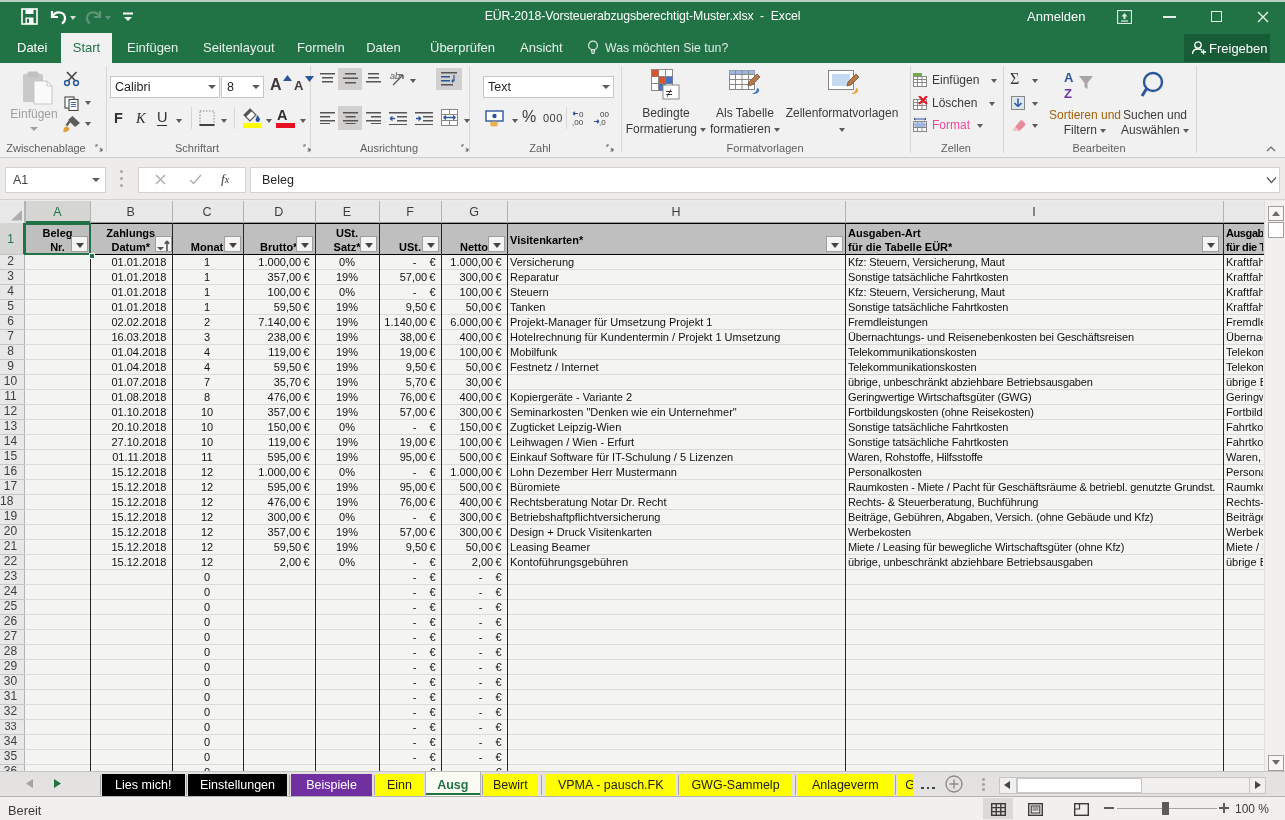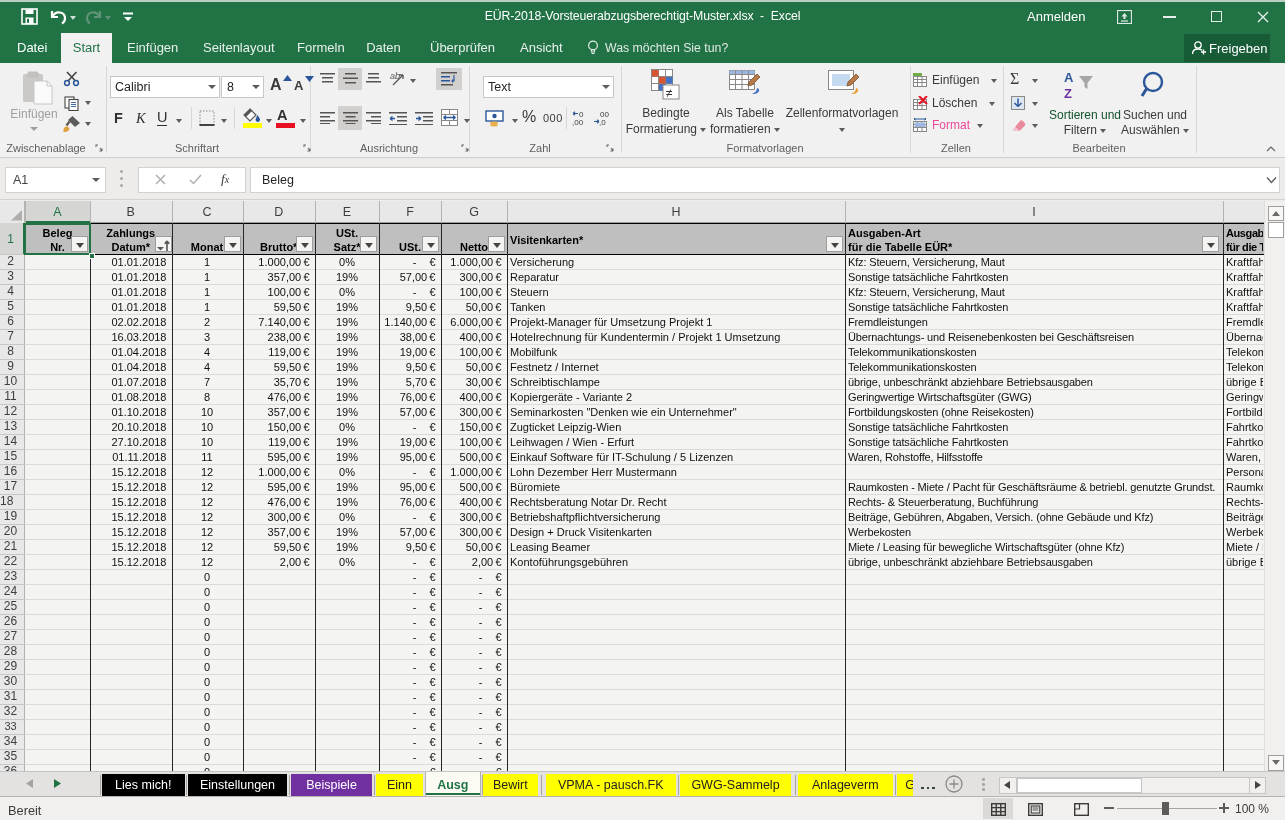--- a/index.html
+++ b/index.html
@@ -319,21 +319,21 @@
 <svg class="abs" style="left:1010px;top:118px" width="16" height="14" viewBox="0 0 16 14">
       <path d="M5 9 L10 3 A1.8 1.8 0 0 1 13 3 L15 5.5 A1.8 1.8 0 0 1 14.5 8 L9.5 13 Z" fill="#e88b9c"></path>
       <path d="M5 9 L9.5 13 L4 13 L2.5 11.5 Z" fill="#f3c2cb"></path>
     </svg>
 <div style="position:absolute;left:1032px;top:124px;width:0;height:0;border-left:3.5px solid transparent;border-right:3.5px solid transparent;border-top:4px solid #5c5b5a"></div>
 <div style="position:absolute;left:1064px;top:70px;font-size:13px;font-weight:bold;color:#2b579a">A</div>
 <div style="position:absolute;left:1064px;top:86px;font-size:13px;font-weight:bold;color:#7030a0">Z</div>
 <svg class="abs" style="left:1077px;top:74px" width="18" height="26" viewBox="0 0 18 26">
       <path d="M2 2 L16 2 L10.5 9 L10.5 15 L7.5 13 L7.5 9 Z" fill="#a6a6a6"></path>
     </svg>
-<div style="position:absolute;left:1040px;top:108px;width:90px;text-align:center;font-size:12px;color:#14532d">Sortieren und</div>
+<div style="position:absolute;left:1040px;top:108px;width:90px;text-align:center;font-size:12px;color:#a16207">Sortieren und</div>
 <div style="position:absolute;left:1040px;top:123px;width:90px;text-align:center;font-size:12px;color:#3b3a39">Filtern <span class="caret"></span></div>
 <svg class="abs" style="left:1140px;top:70px" width="30" height="30" viewBox="0 0 30 30">
       <circle cx="13" cy="12" r="9" fill="none" stroke="#2b579a" stroke-width="2.4"></circle>
       <path d="M7 18 L2 26" stroke="#2b579a" stroke-width="3"></path>
     </svg>
 <div style="position:absolute;left:1110px;top:108px;width:90px;text-align:center;font-size:12px;color:#3b3a39">Suchen und</div>
 <div style="position:absolute;left:1110px;top:123px;width:90px;text-align:center;font-size:12px;color:#3b3a39">Auswählen <span class="caret"></span></div>
 <div style="position:absolute;left:0;top:158px;width:1285px;height:43px;background:#eeeceb"></div>
 <div style="position:absolute;left:0;top:199px;width:1285px;height:1px;background:#d4d2d0"></div>
 <div style="position:absolute;left:5px;top:167px;width:101px;height:26px;background:#fff;border:1px solid #d4d2d0"></div>
@@ -623,21 +623,20 @@
       <div class="lft" style="left:848px;top:0;width:374px;font-size:11px;color:#111;letter-spacing:-0.15px">Telekommunikationskosten</div>
       <div class="lft" style="left:1226px;top:0;width:37px;font-size:11px;color:#111">Telekomm</div>
     </div>
 <div style="position:absolute;left:0;top:374.80px;width:1264px;height:15.00px;line-height:15.00px">
       <div class="amt" style="left:92px;top:0;width:74.5px;font-size:11px;color:#111">01.07.2018</div>
       <div class="ctr" style="left:171.5px;top:0;width:71px;font-size:11px;color:#111">7</div>
       <div class="amt" style="left:244.5px;top:0;width:65.0px;font-size:11px;color:#111">35,70 €</div>
       <div class="ctr" style="left:315px;top:0;width:64px;font-size:11px;color:#111">19%</div>
       <div class="amt" style="left:381px;top:0;width:54.5px;font-size:11px;color:#111">5,70 €</div>
       <div class="amt" style="left:443px;top:0;width:58.5px;font-size:11px;color:#111">30,00 €</div>
-      <div class="lft" style="left:510px;top:0;width:334px;font-size:11px;color:#111">Schreibtischlampe</div>
       <div class="lft" style="left:848px;top:0;width:374px;font-size:11px;color:#111;letter-spacing:-0.15px">übrige, unbeschränkt abziehbare Betriebsausgaben</div>
       <div class="lft" style="left:1226px;top:0;width:37px;font-size:11px;color:#111">übrige Be</div>
     </div>
 <div style="position:absolute;left:0;top:389.80px;width:1264px;height:15.00px;line-height:15.00px">
       <div class="amt" style="left:92px;top:0;width:74.5px;font-size:11px;color:#111">01.08.2018</div>
       <div class="ctr" style="left:171.5px;top:0;width:71px;font-size:11px;color:#111">8</div>
       <div class="amt" style="left:244.5px;top:0;width:65.0px;font-size:11px;color:#111">476,00 €</div>
       <div class="ctr" style="left:315px;top:0;width:64px;font-size:11px;color:#111">19%</div>
       <div class="amt" style="left:381px;top:0;width:54.5px;font-size:11px;color:#111">76,00 €</div>
       <div class="amt" style="left:443px;top:0;width:58.5px;font-size:11px;color:#111">400,00 €</div>
@@ -690,20 +689,21 @@
       <div class="lft" style="left:1226px;top:0;width:37px;font-size:11px;color:#111">Waren, R</div>
     </div>
 <div style="position:absolute;left:0;top:464.80px;width:1264px;height:15.00px;line-height:15.00px">
       <div class="amt" style="left:92px;top:0;width:74.5px;font-size:11px;color:#111">15.12.2018</div>
       <div class="ctr" style="left:171.5px;top:0;width:71px;font-size:11px;color:#111">12</div>
       <div class="amt" style="left:244.5px;top:0;width:65.0px;font-size:11px;color:#111">1.000,00 €</div>
       <div class="ctr" style="left:315px;top:0;width:64px;font-size:11px;color:#111">0%</div>
       <div class="amt" style="left:381px;top:0;width:54.5px;font-size:11px;color:#111">-<span style="display:inline-block;width:13px"></span>€</div>
       <div class="amt" style="left:443px;top:0;width:58.5px;font-size:11px;color:#111">1.000,00 €</div>
       <div class="lft" style="left:510px;top:0;width:334px;font-size:11px;color:#111">Lohn Dezember Herr Mustermann</div>
+      <div class="lft" style="left:848px;top:0;width:374px;font-size:11px;color:#111;letter-spacing:-0.15px">Personalkosten</div>
       <div class="lft" style="left:1226px;top:0;width:37px;font-size:11px;color:#111">Personal</div>
     </div>
 <div style="position:absolute;left:0;top:479.80px;width:1264px;height:15.00px;line-height:15.00px">
       <div class="amt" style="left:92px;top:0;width:74.5px;font-size:11px;color:#111">15.12.2018</div>
       <div class="ctr" style="left:171.5px;top:0;width:71px;font-size:11px;color:#111">12</div>
       <div class="amt" style="left:244.5px;top:0;width:65.0px;font-size:11px;color:#111">595,00 €</div>
       <div class="ctr" style="left:315px;top:0;width:64px;font-size:11px;color:#111">19%</div>
       <div class="amt" style="left:381px;top:0;width:54.5px;font-size:11px;color:#111">95,00 €</div>
       <div class="amt" style="left:443px;top:0;width:58.5px;font-size:11px;color:#111">500,00 €</div>
       <div class="lft" style="left:510px;top:0;width:334px;font-size:11px;color:#111">Büromiete</div>

